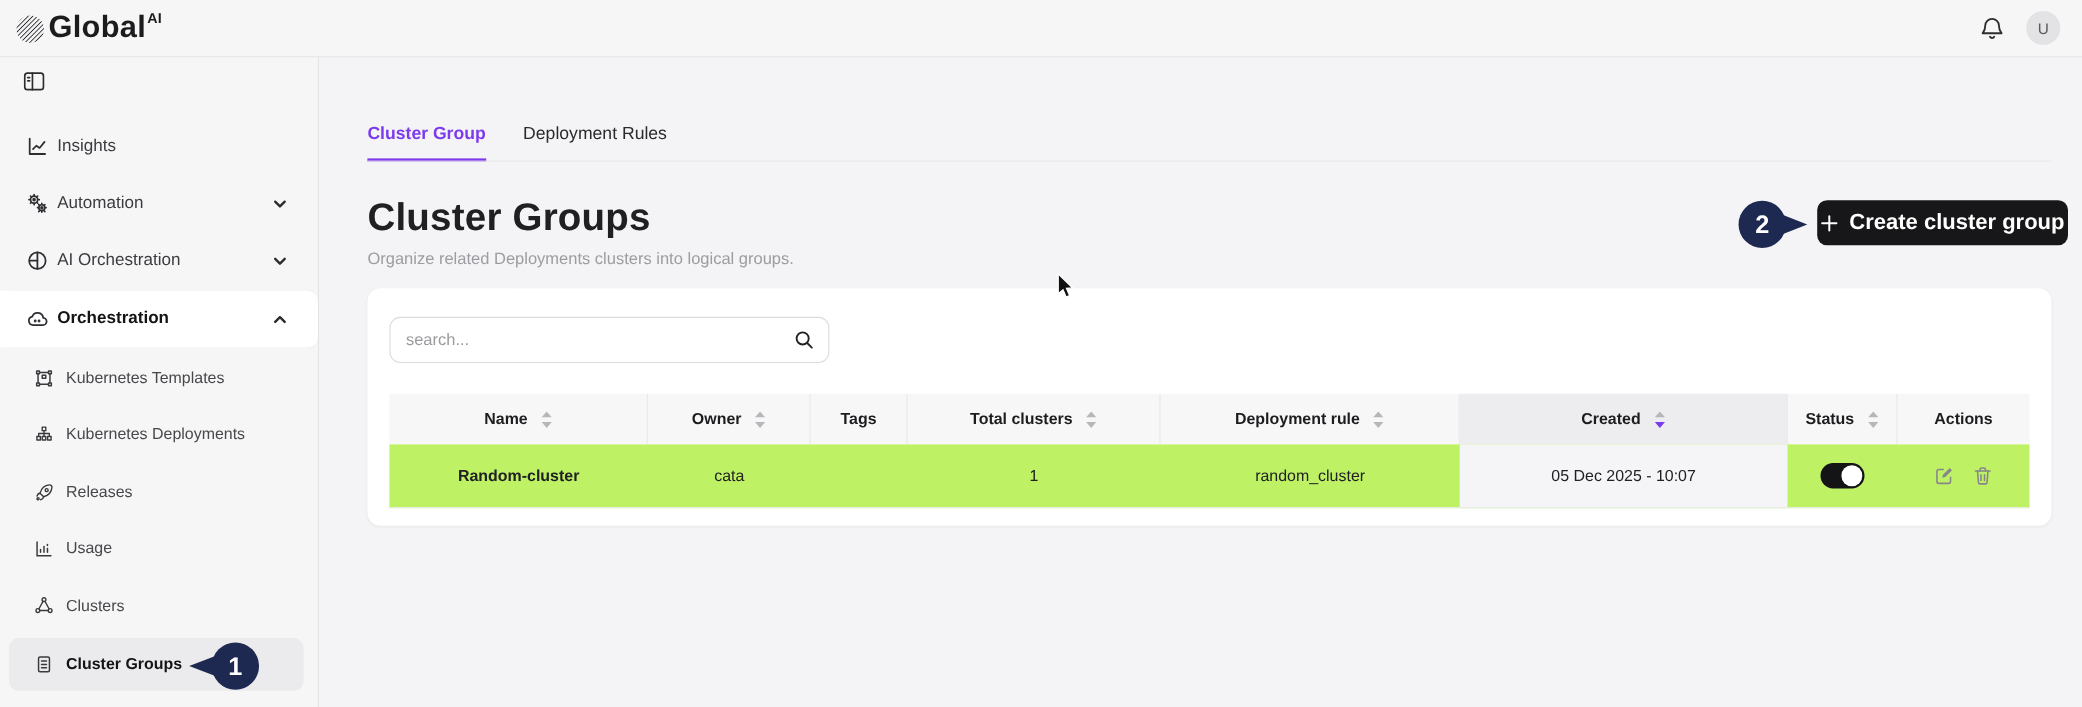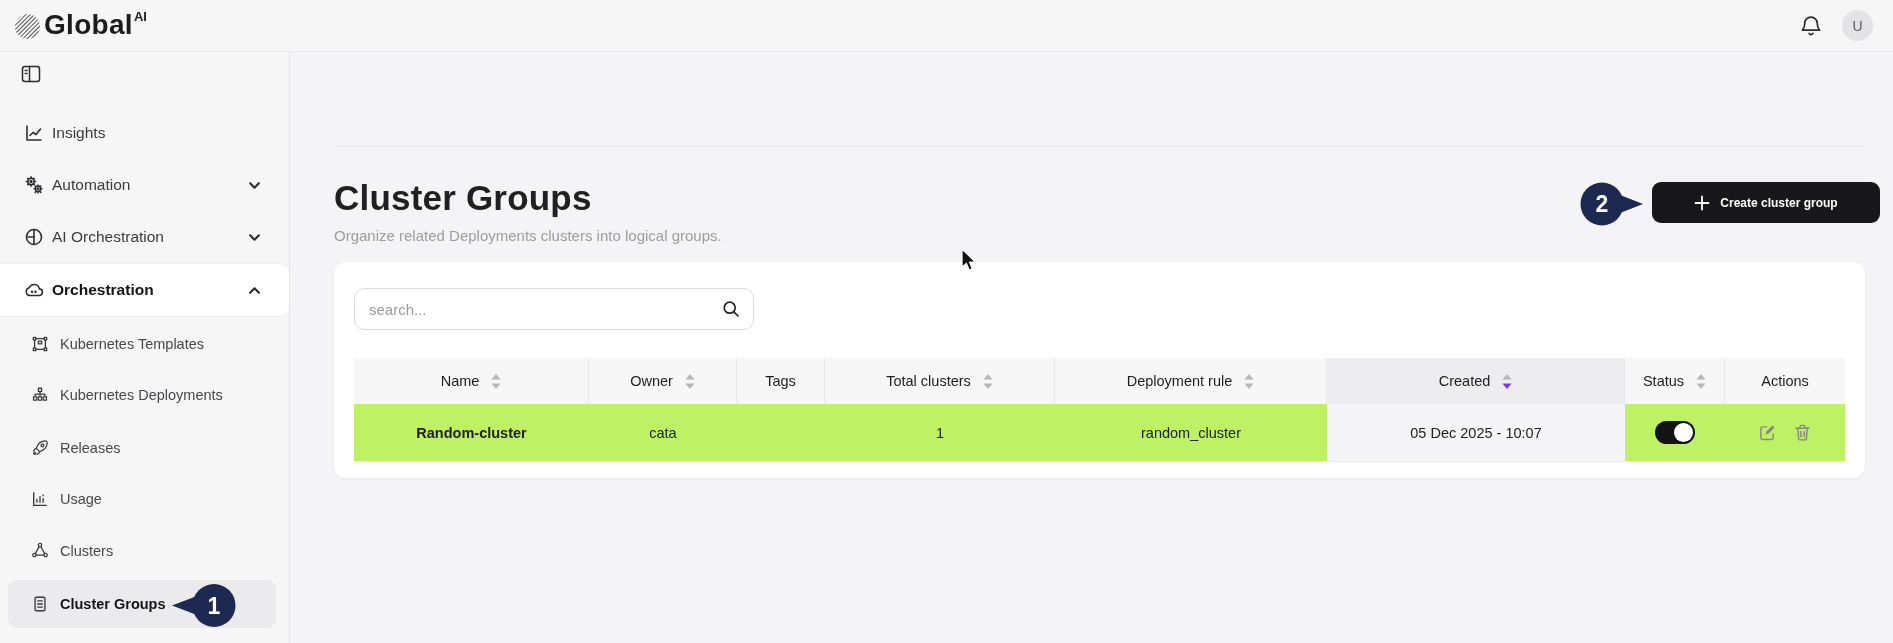--- a/index.html
+++ b/index.html
@@ -37,33 +37,33 @@
   
   .main { position:absolute; left:290px; top:52px; width:1603px; height:591px; }
   .tabs { position:absolute; left:44px; top:61px; display:flex; gap:34px; }
   .tab { font-size:16px; padding-bottom:13px; cursor:pointer; color:#2a2a2d; font-weight:500; }
   .tab.active { color:#7c3aed; font-weight:700; border-bottom:3px solid #7c3aed; }
   .tabs-divider { position:absolute; left:44px; top:94px; width:1531px; height:1px; background:#e9e9eb; }
 
   .page-title { position:absolute; left:44px; top:126px; font-size:35px; font-weight:700; color:#202022; letter-spacing:.2px; }
   .page-subtitle { position:absolute; left:44px; top:175px; font-size:15px; color:#9c9ca1; }
 
-  .create-btn { position:absolute; left:1362px; top:130px; width:228px; height:41px; background:#171719; color:#fff; border:none; border-radius:9px; font-family:"Liberation Sans", sans-serif; font-size:12px; font-weight:700; display:flex; align-items:center; justify-content:center; gap:10px; cursor:pointer; }
+  .create-btn { position:absolute; left:1362px; top:130px; width:228px; height:41px; background:#171719; color:#fff; border:none; border-radius:9px; font-family:"Liberation Sans", sans-serif; font-size:20px; font-weight:700; display:flex; align-items:center; justify-content:center; gap:10px; cursor:pointer; }
   .plus-icon { width:16px; height:16px; }
 
   
   .card { position:absolute; left:44px; top:210px; width:1531px; height:216px; background:#ffffff; border-radius:12px; box-shadow:0 1px 3px rgba(0,0,0,.05); }
   .search-wrap { position:absolute; left:20px; top:26px; width:400px; height:42px; border:1px solid #dcdcdf; border-radius:10px; background:#fff; }
   .search-input { position:absolute; left:14px; top:0; width:340px; height:40px; border:none; outline:none; font-family:"Liberation Sans", sans-serif; font-size:15px; color:#333; background:transparent; }
   .search-input::placeholder { color:#9b9b9f; }
   .search-icon { position:absolute; right:12px; top:10px; width:20px; height:20px; color:#222; cursor:pointer; }
 
   .thead { position:absolute; left:20px; top:96px; width:1491px; height:46px; display:flex; background:#f7f7f8; }
   .trow  { position:absolute; left:20px; top:142px; width:1491px; height:58px; display:flex; background:#bef264; border-bottom:1px solid #ececef; }
-  .th { display:flex; align-items:center; justify-content:center; gap:12px; font-size:14.5px; font-weight:400; color:#1d1d1f; border-right:1px solid #e8e8eb; cursor:pointer; }
+  .th { display:flex; align-items:center; justify-content:center; gap:12px; font-size:14.5px; font-weight:700; color:#1d1d1f; border-right:1px solid #e8e8eb; cursor:pointer; }
   .th:last-child { border-right:none; cursor:default; }
   .td { display:flex; align-items:center; justify-content:center; font-size:14.5px; color:#212124; }
   .c0{width:235px;} .c1{width:148px;} .c2{width:88px;} .c3{width:230px;} .c4{width:272px;} .c5{width:298px;} .c6{width:100px;} .c7{width:120px;}
   .th.c5 { background:#ededf0; }
   .td.c5 { background:#f5f5f7; }
   .sort { width:10px; height:15px; flex:0 0 auto; }
 
   .toggle { width:40px; height:23px; background:#141416; border-radius:12px; position:relative; cursor:pointer; }
   .toggle .knob { position:absolute; right:2px; top:2px; width:19px; height:19px; background:#fff; border-radius:50%; }
 
@@ -218,20 +218,24 @@
   </div>
 </div>
 
 <svg class="badge" style="left:168px; top:582px;" width="70" height="47" viewBox="0 0 70 47">
   <path d="M42,9 L4,23.5 L42,38 Z" fill="#1d2950"></path>
   <circle cx="46" cy="23.5" r="21.5" fill="#1d2950"></circle>
   <text x="46" y="31.5" font-size="23" fill="#ffffff" text-anchor="middle">1</text>
 </svg>
 
 <div class="main">
+  <div class="tabs">
+    <div class="tab active">Cluster Group</div>
+    <div class="tab">Deployment Rules</div>
+  </div>
   <div class="tabs-divider"></div>
 
   <div class="page-title">Cluster Groups</div>
   <div class="page-subtitle">Organize related Deployments clusters into logical groups.</div>
 
   <svg class="badge" style="left:1290px; top:129px;" width="66" height="46" viewBox="0 0 66 46">
     <path d="M26,8.5 L63,23 L26,37.5 Z" fill="#1d2950"></path>
     <circle cx="22" cy="23" r="21.5" fill="#1d2950"></circle>
     <text x="22" y="31" font-size="23" fill="#ffffff" text-anchor="middle">2</text>
   </svg>

